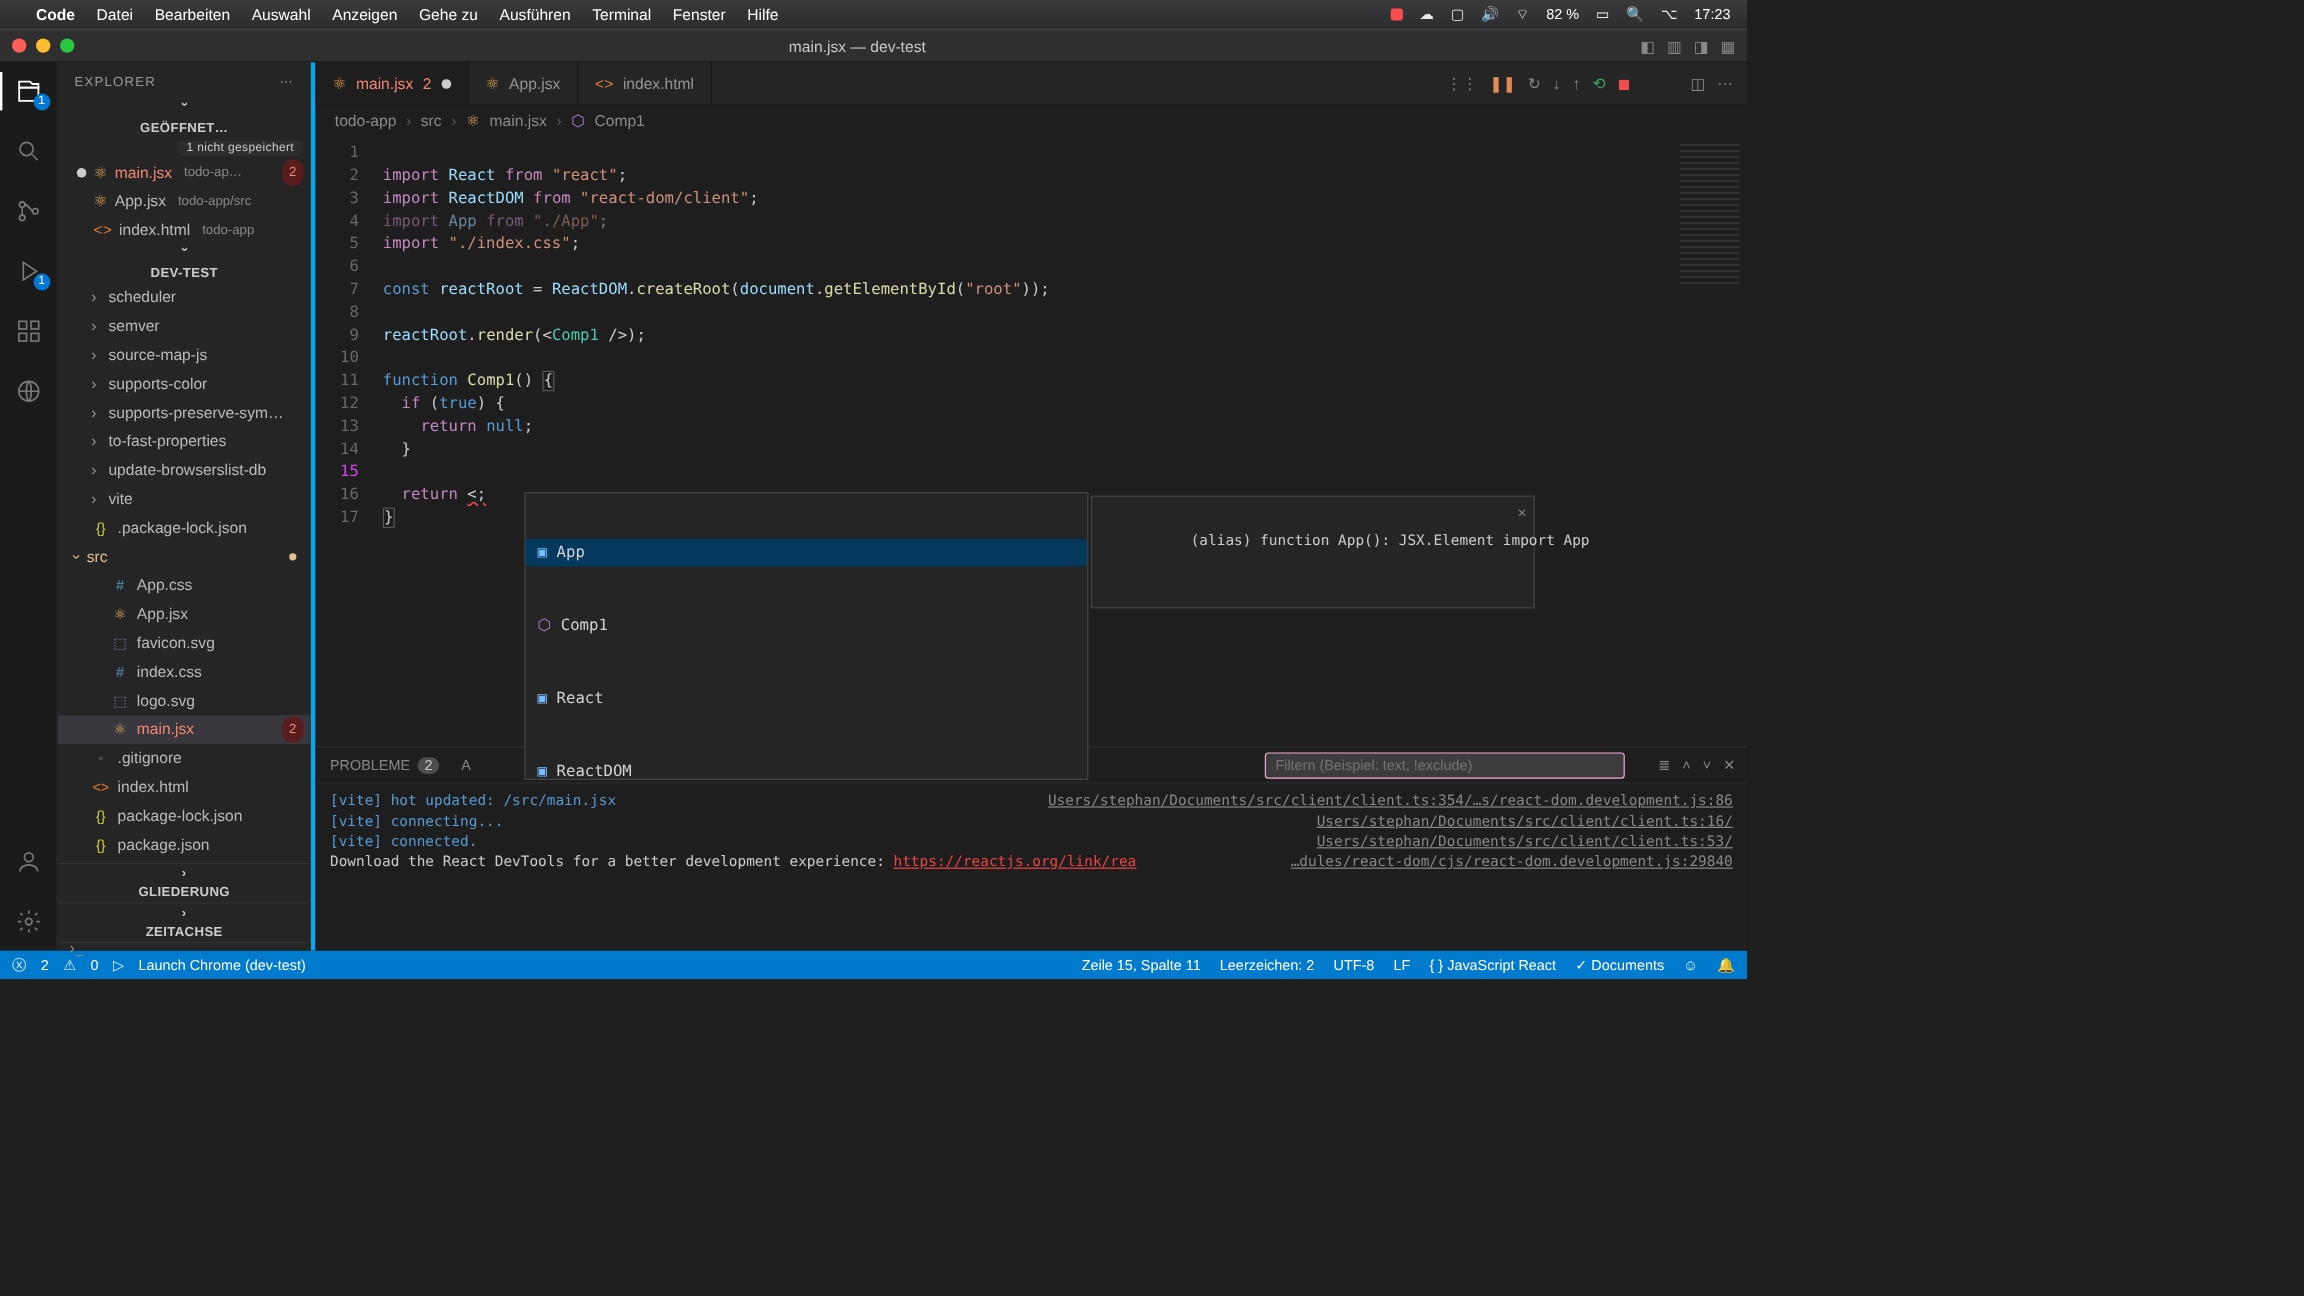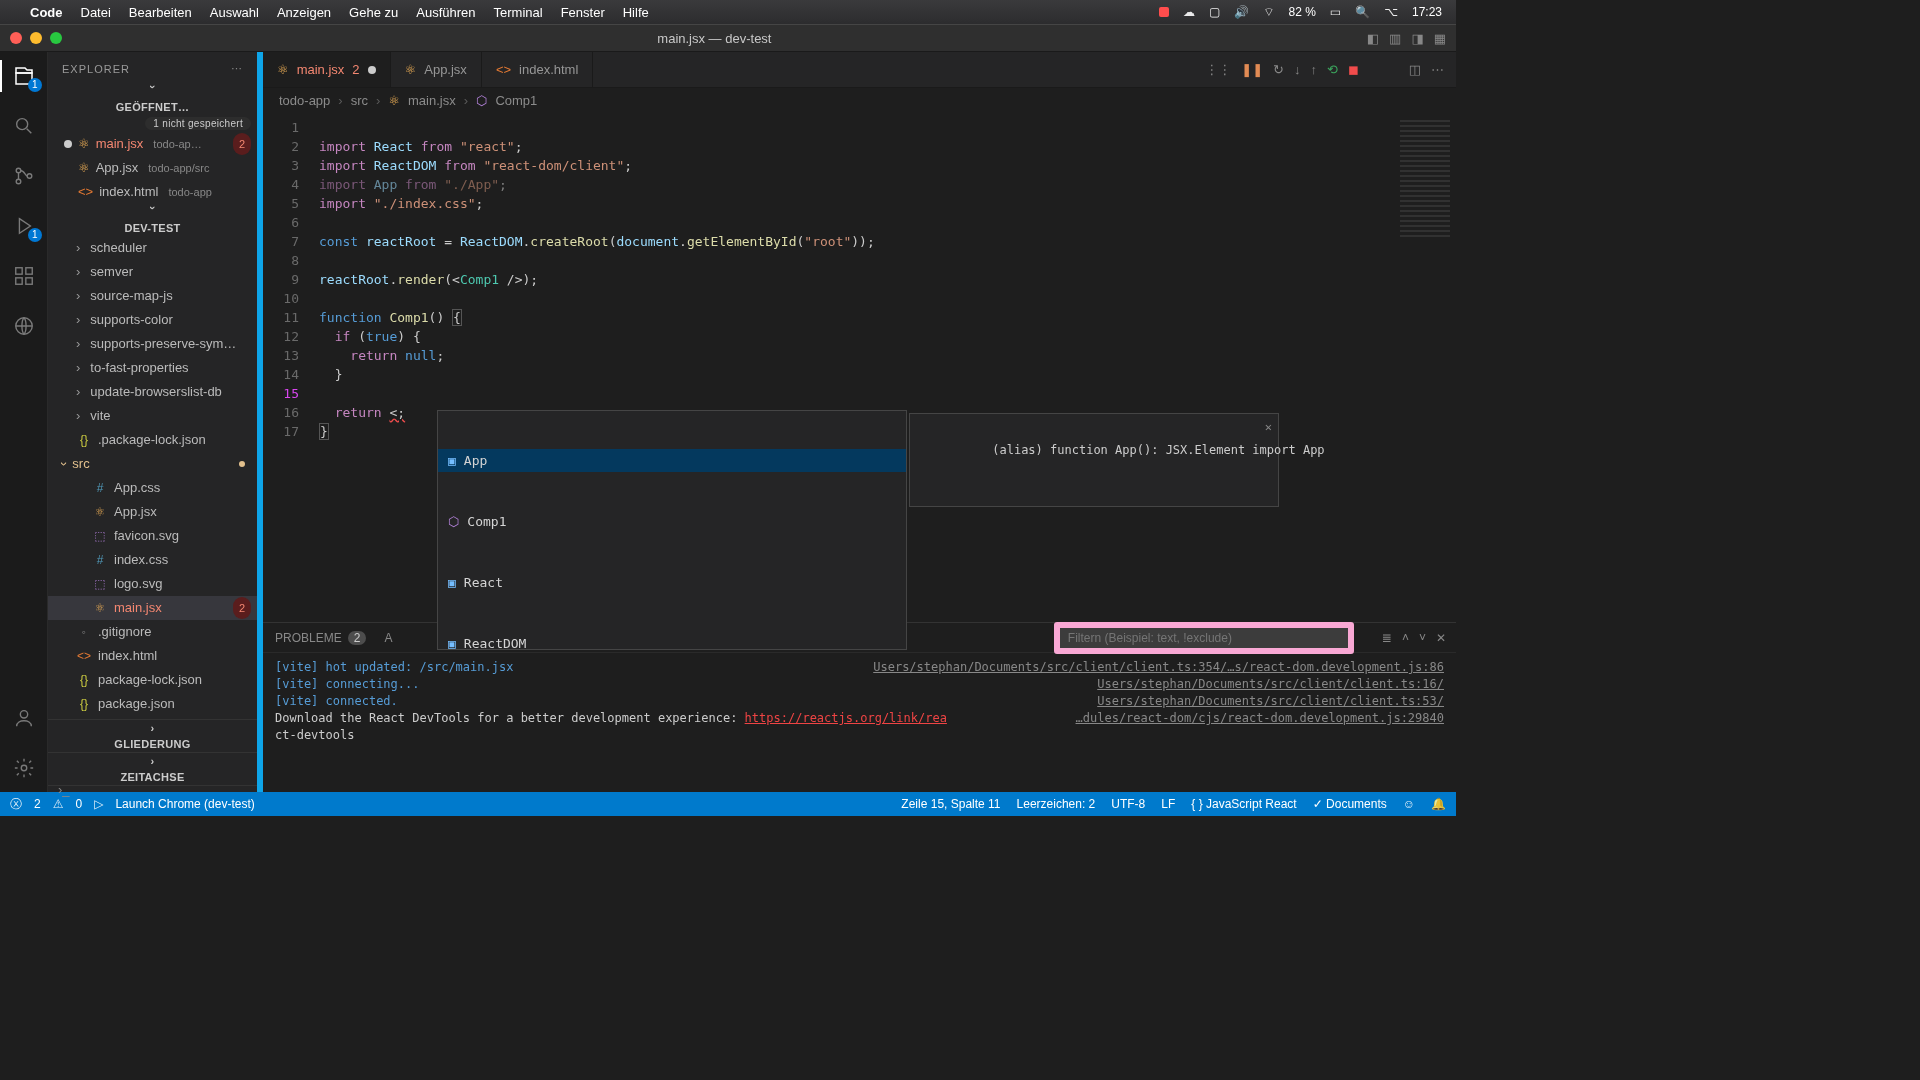--- a/index.html
+++ b/index.html
@@ -70,21 +70,21 @@
   .badge {
     position:absolute; bottom:-2px; right:-4px;
     background:#0078d4;color:#fff;border-radius:10px;
     font-size:10px;padding:0 4px;line-height:14px;height:14px;
   }
   .activitybar .bottom { margin-top:auto; margin-bottom:10px; display:flex;flex-direction:column;gap:22px;align-items:center;}
   
   .sidebar {
     width:215px;
     background:#252526;
-    border-right:6px solid #0ea5e9;
+    border-right:4px solid #0ea5e9;
     display:flex;flex-direction:column;
     color:#bbb;
     justify-content:flex-end;
   }
   .sidebar-title { padding:10px 14px 8px; font-size:11px; letter-spacing:1px; color:#999; display:flex;align-items:center;gap:6px;}
   .sidebar-title .dots{margin-left:auto;color:#888;}
   .section-hdr {
     display:flex;align-items:center; padding:2px 6px;
     font-size:11px;font-weight:700;color:#ccc;letter-spacing:.3px;
     cursor:default; gap:4px;flex-direction:column;
@@ -164,21 +164,21 @@
   
   .panel{
     height:170px;border-top:1px solid #333;background:#1e1e1e;
     display:flex;flex-direction:column;
   }
   .panel-tabs{display:flex;align-items:center;height:30px;border-bottom:1px solid #2a2a2a;padding-left:12px;gap:18px;color:#888;font-size:12px;}
   .panel-tabs .pt{display:flex;align-items:center;gap:6px;}
   .panel-tabs .badge2{background:#4d4d4d;border-radius:10px;padding:0 6px;color:#ccc;}
   .panel-tabs .filter{margin-left:auto;}
   .panel-tabs input{
-    background:#3c3c3c;border:6px solid #f9a8d4;color:#ccc;
+    background:#3c3c3c;border:1px solid #f9a8d4;color:#ccc;
     padding:3px 8px;width:300px;border-radius:3px;font-size:12px;
   }
   .panel-tabs .picons{display:flex;gap:10px;padding:0 10px;color:#888;}
   .console{
     flex:1;padding:6px 12px;font-family:Menlo,monospace;font-size:12px;
     line-height:17px;overflow:hidden;
   }
   .console .warn{color:#d7ba7d;}
   .console .info{color:#569cd6;}
   .console .path{color:#888;text-decoration:underline;float:right;}
@@ -549,21 +549,20 @@
           <span>˅</span>
           <span>✕</span>
         </div>
       </div>
       <div class="console">
         <div><span class="path">…s/react-dom.development.js:86</span></div>
         <div><span class="path">Users/stephan/Documents/src/client/client.ts:354/</span><span class="info">[vite] hot updated: /src/main.jsx</span></div>
         <div><span class="path">Users/stephan/Documents/src/client/client.ts:16/</span><span class="info">[vite] connecting...</span></div>
         <div><span class="path">Users/stephan/Documents/src/client/client.ts:53/</span><span class="info">[vite] connected.</span></div>
         <div><span class="path">…dules/react-dom/cjs/react-dom.development.js:29840</span><span>Download the React DevTools for a better development experience: </span><span class="link">https://reactjs.org/link/rea</span></div>
-        <div><span>ct-devtools</span></div>
       </div>
     </div>
   </div>
 </div>
 
 <div class="statusbar">
   <div class="left">
     <span class="ico">ⓧ</span>
       <span>2</span>
     <span class="ico">⚠</span>

